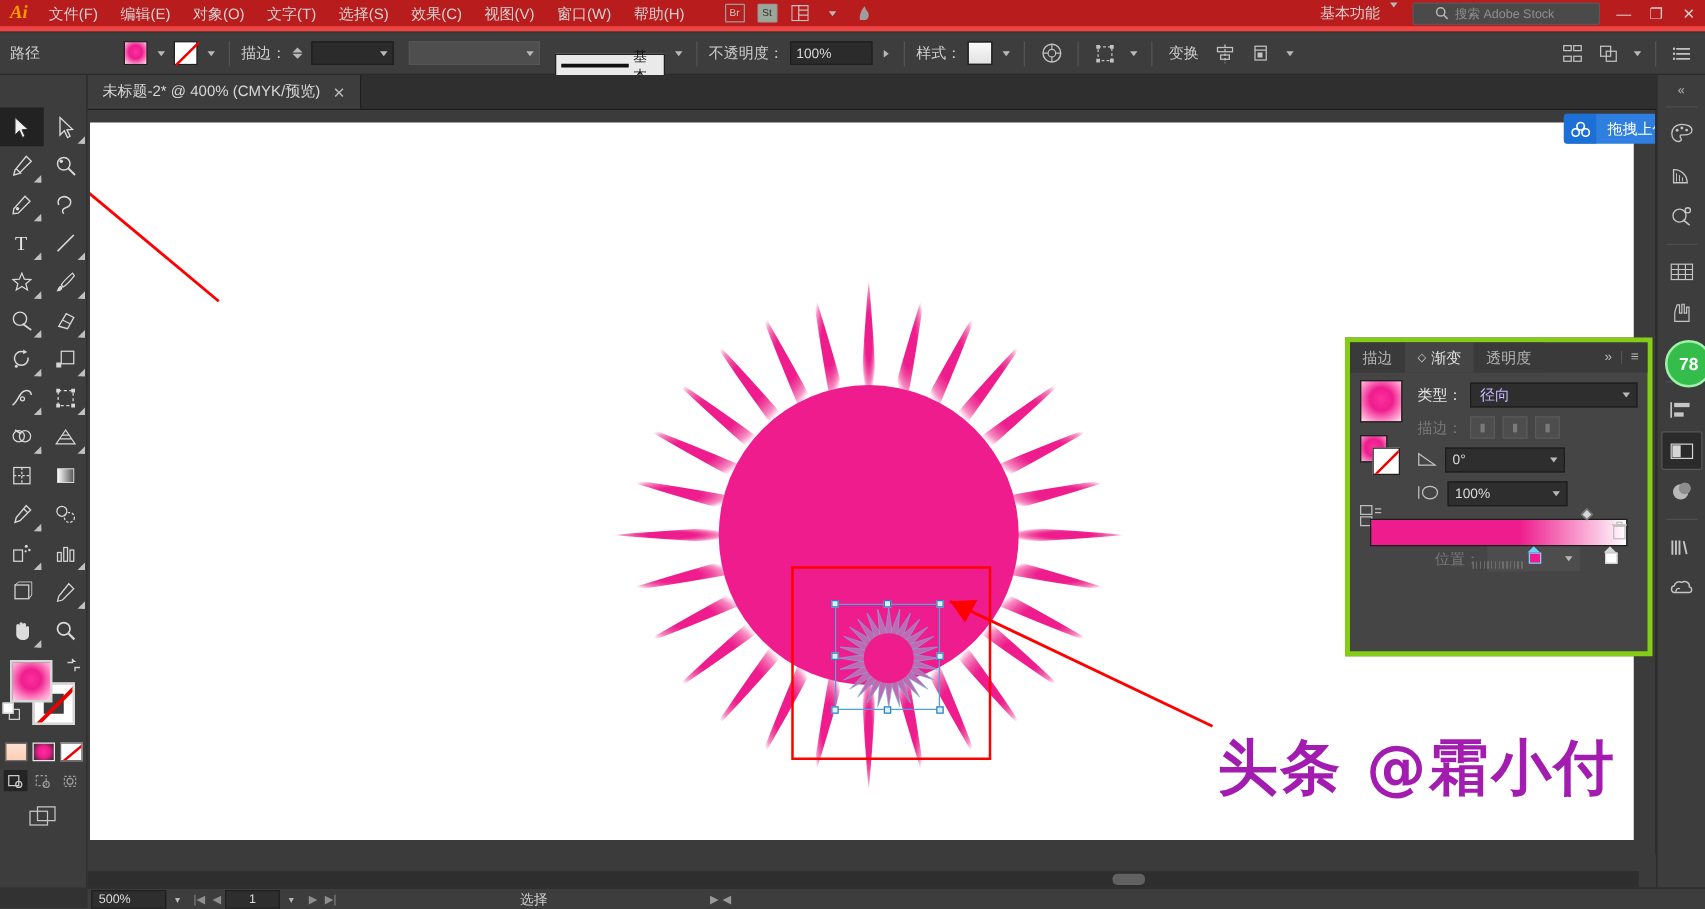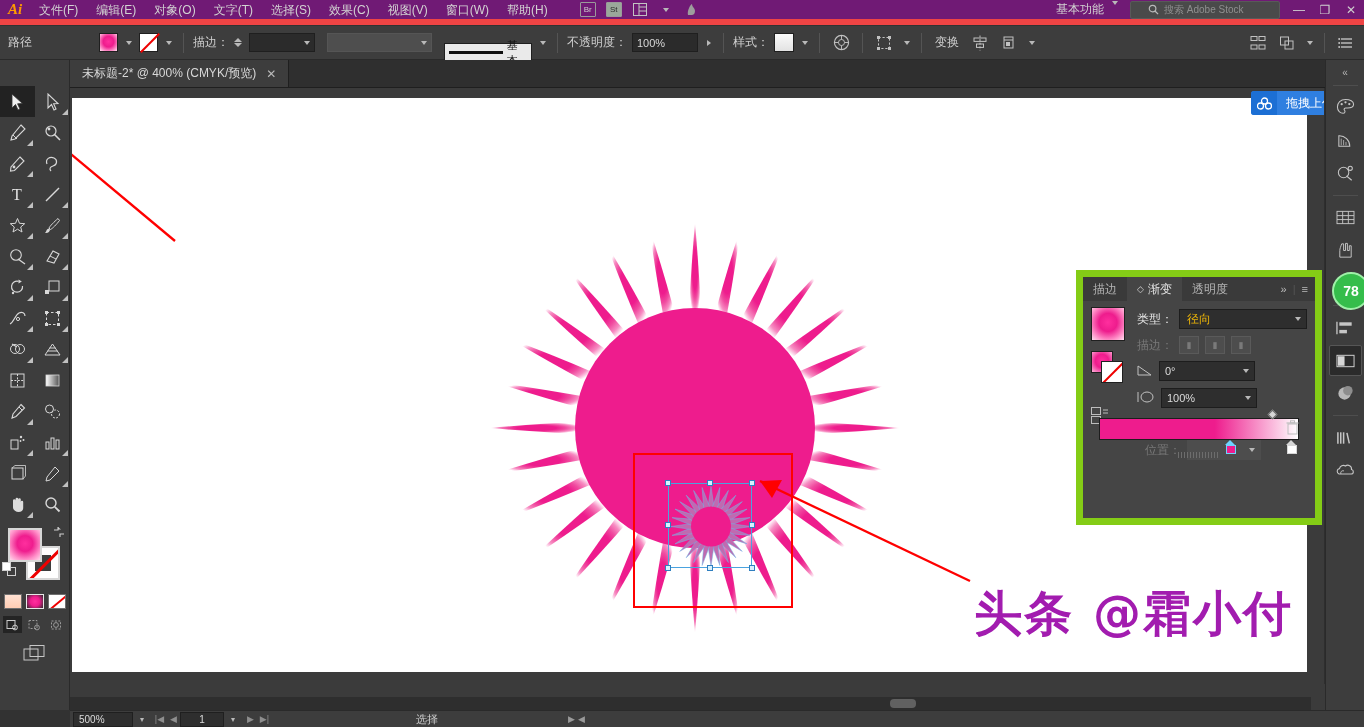--- a/index.html
+++ b/index.html
@@ -10,23 +10,23 @@
     font-family: "Liberation Sans", "DejaVu Sans", sans-serif;
     font-size: 12px;
     color: #c8c8c8;
     -webkit-font-smoothing: antialiased;
   }
   #app { position: relative; width: 1364px; height: 727px; }
 
   
   .menubar {
     position: absolute; top: 0; left: 0; width: 1364px; height: 25px;
-    background: #701a75;
+    background: #b91c1c;
     display: flex; align-items: center;
-    border-bottom: 6px solid #ef4444;
+    border-bottom: 4px solid #ef4444;
   }
   .ai-logo {
     width: 30px; height: 26px; display: flex; align-items: center; justify-content: center;
     color: #ff9a00; font-weight: bold; font-size: 15px; font-style: italic;
     font-family: "Liberation Serif", serif;
   }
   .menu-item {
     padding: 0 9px; height: 26px; line-height: 26px;
     color: #d2d2d2; font-size: 12px; white-space: nowrap; cursor: default;
   }
@@ -241,21 +241,21 @@
   
   .watermark {
     position: absolute; right: 14px; bottom: 26px;
     color: #a21caf; font-size: 48px; font-weight: bold; letter-spacing: 2px;
     font-family: "DejaVu Sans", sans-serif;
   }
 
   
   .gpanel {
     position: absolute; left: 1076px; top: 270px; width: 246px; height: 255px;
-    background: #454545; border: 7px solid #84cc16;
+    background: #454545; border: 4px solid #84cc16;
   }
   .gp-tabs { display: flex; align-items: stretch; height: 24px; background: #3a3a3a; }
   .gp-tab {
     padding: 0 10px; display: flex; align-items: center; gap: 4px;
     font-size: 12px; color: #b4b4b4; background: #3a3a3a;
   }
   .gp-tab.active { background: #454545; color: #e4e4e4; }
   .gp-tabicons { margin-left: auto; display: flex; align-items: center; gap: 6px; padding-right: 7px; color: #bbb; font-size: 11px; }
   .gp-body { padding: 8px 8px 0 8px; position: relative; }
   .gp-row { display: flex; align-items: center; gap: 6px; margin-bottom: 7px; }
@@ -272,21 +272,21 @@
   .gp-swatch-3 {
     position: absolute; left: 18px; top: 60px; width: 22px; height: 22px; border: 1px solid #202020;
     background: #fff; overflow: hidden;
   }
   .gp-swatch-3 .slash { position: absolute; left: -4px; top: 9px; width: 32px; height: 2px; background: #e00; transform: rotate(-45deg); }
   .gp-left-icon {
     position: absolute; left: 8px; top: 106px; width: 22px; height: 20px; color: #c0c0c0;
   }
   .gp-main { margin-left: 46px; }
   .gp-sel {
-    height: 20px; background: #2e2e2e; border: 1px solid #1d1d1d; color: #eab308;
+    height: 20px; background: #2e2e2e; border: 1px solid #1d1d1d; color: #c4b5fd;
     display: flex; align-items: center; justify-content: space-between; padding: 0 3px 0 7px;
     font-size: 12px; flex: 1;
   }
   .gp-minisel {
     height: 20px; width: 74px; background: #2e2e2e; border: 1px solid #1d1d1d; color: #dcdcdc;
     display: flex; align-items: center; justify-content: space-between; padding: 0 3px 0 5px; font-size: 11px;
   }
   .gp-minisel.dim { background: #4d4d4d; border-color: #4d4d4d; color: #7a7a7a; }
   .gp-minisel.wide { width: 96px; }
   .gp-align-btn {

